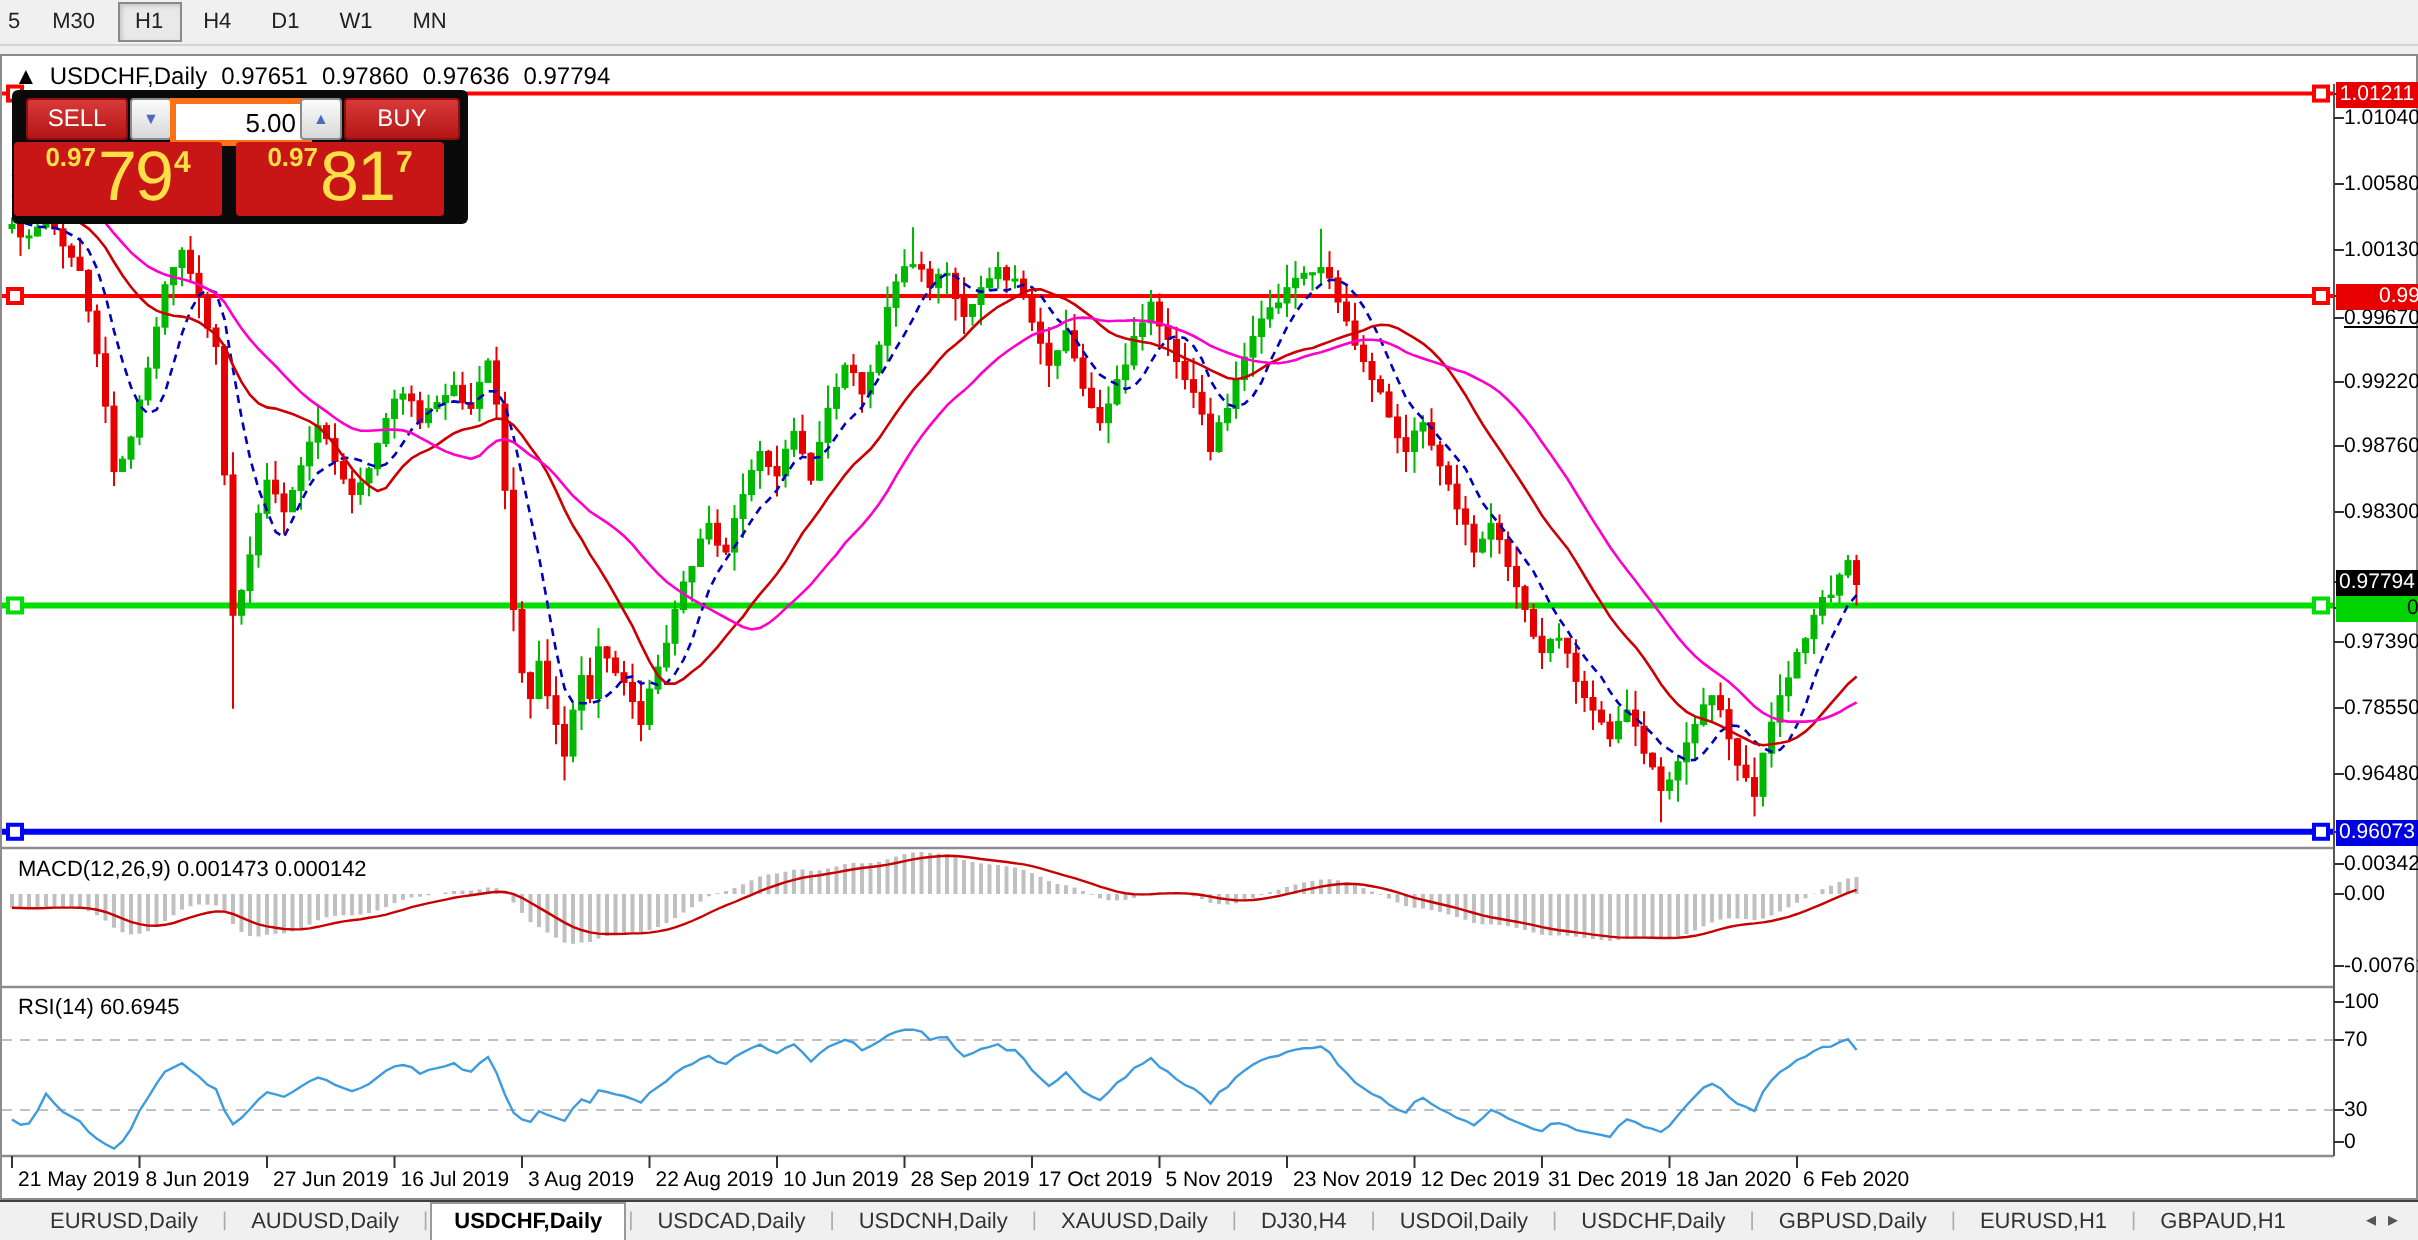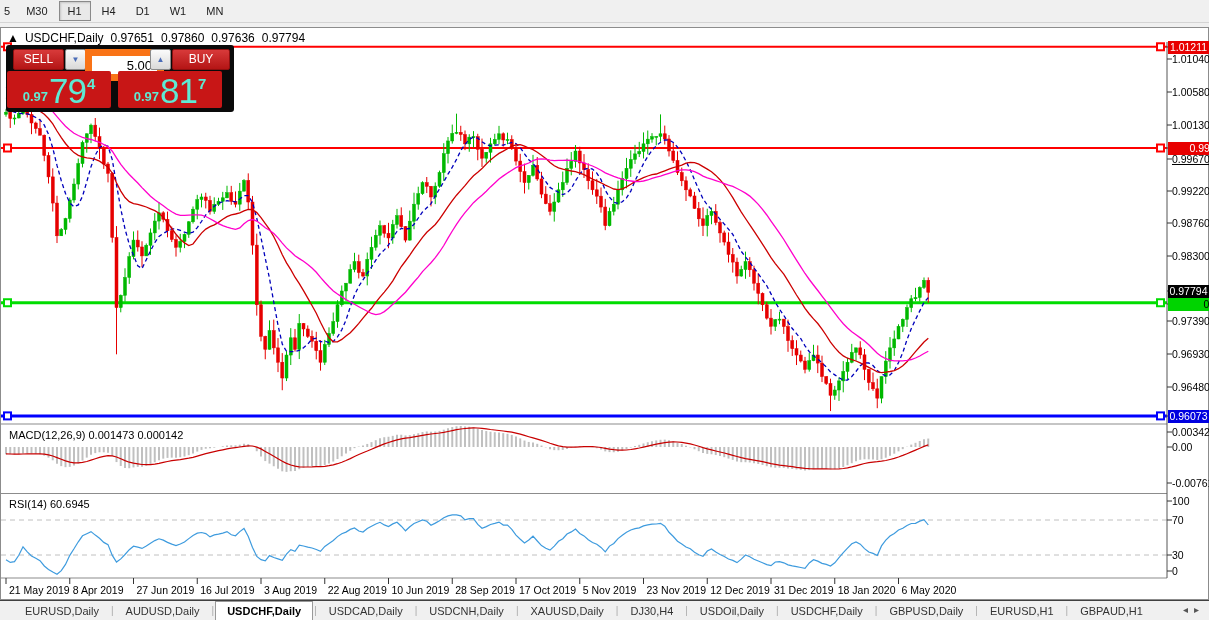--- a/index.html
+++ b/index.html
@@ -21,22 +21,22 @@
   .tag{position:absolute;left:1168px;width:41px;height:13px;line-height:13px;font-size:10.5px;text-align:center;z-index:4;}
   
   #tpanel{position:absolute;left:5px;top:17px;width:228px;height:67px;background:#0a0a0a;border-radius:3px;z-index:7;}
   .tprow{position:absolute;left:0;top:4px;width:100%;height:20px;}
   .tpbtn{position:absolute;height:19px;line-height:19px;text-align:center;color:#fff;font-size:12px;background:linear-gradient(#d83a3a,#b41515);border:1px solid #8f0f0f;border-radius:2px;cursor:pointer;}
   #sellbtn{left:7px;width:49px;top:0;}
   #buybtn{left:166px;width:56px;top:0;}
   .spinbtn{position:absolute;top:0;width:19px;height:19px;background:linear-gradient(#fbfbfb,#d9d9d9);border:1px solid #8a8a8a;border-radius:2px;color:#4b6cb7;font-size:8px;line-height:19px;text-align:center;cursor:pointer;}
   #spindown{left:59px;}
   #spinup{left:144px;}
-  #volfield{position:absolute;left:79px;top:0;width:58px;height:17px;border:7px solid #f97316;background:#fff;font-size:13px;text-align:right;padding:1px 5px 0 2px;font-family:"Liberation Sans",sans-serif;}
-  .pricebox{position:absolute;top:26px;width:104px;height:37px;background:#c81616;border-radius:2px;color:#5eead4;display:flex;align-items:flex-end;justify-content:center;}
+  #volfield{position:absolute;left:79px;top:0;width:58px;height:17px;border:3px solid #f97316;background:#fff;font-size:13px;text-align:right;padding:1px 5px 0 2px;font-family:"Liberation Sans",sans-serif;}
+  .pricebox{position:absolute;top:26px;width:104px;height:37px;background:#c81616;border-radius:2px;color:#fde047;display:flex;justify-content:center;}
   #sellbox{left:1px;}
   #buybox{left:112px;}
   .pb-small{font-size:13px;font-weight:bold;margin:0 1px 4px 0;}
   .pb-big{font-size:35px;line-height:35px;font-weight:400;letter-spacing:-1px;}
   .pb-sup{font-size:15px;font-weight:bold;margin:2px 0 16px 1px;}
   
   #tabbar{position:absolute;left:0;top:600px;width:1209px;height:20px;background:#f0f0f0;border-top:1px solid #404040;display:flex;align-items:center;padding-left:14px;box-sizing:border-box;}
   .tab{height:18px;line-height:18px;padding:0 11px;font-size:11px;color:#333;cursor:pointer;white-space:nowrap;}
   .tab.active{background:#fff;border:1px solid #999;border-bottom:1px solid #fff;font-weight:bold;color:#000;}
   .tabsep{color:#aaa;font-size:10px;margin:0 1px;}
@@ -814,45 +814,45 @@
         <div class="lab" style="left: 1171px; top: 58px; font-size: 10.5px;">1.00580</div>
         <div class="lab" style="left: 1171px; top: 91px; font-size: 10.5px;">1.00130</div>
         <div class="tag" style="left: 1167px; top: 114px; background: rgb(232, 0, 0); color: rgb(255, 255, 255); padding-left: 20px;">0.99802</div>
         <div class="lab" style="left: 1171px; top: 125px; font-size: 10.5px; text-decoration: underline;">0.99670</div>
         <div class="lab" style="left: 1171px; top: 157px; font-size: 10.5px;">0.99220</div>
         <div class="lab" style="left: 1171px; top: 189px; font-size: 10.5px;">0.98760</div>
         <div class="lab" style="left: 1171px; top: 222px; font-size: 10.5px;">0.98300</div>
         <div class="tag" style="left: 1167px; top: 257px; background: rgb(0, 0, 0); color: rgb(255, 255, 255);">0.97794</div>
         <div class="tag" style="left: 1167px; top: 270px; background: rgb(0, 212, 0); color: rgb(0, 0, 0); padding-left: 34px;">0.97648</div>
         <div class="lab" style="left: 1171px; top: 287px; font-size: 10.5px;">0.97390</div>
-        <div class="lab" style="left: 1171px; top: 320px; font-size: 10.5px;">0.96930</div>
+        <div class="lab" style="left: 1171px; top: 320px; font-size: 10.5px;">0.78550</div>
         <div class="lab" style="left: 1171px; top: 353px; font-size: 10.5px;">0.96480</div>
         <div class="tag" style="left: 1167px; top: 382px; background: rgb(0, 0, 224); color: rgb(255, 255, 255);">0.96073</div>
         <div class="lab" style="left: 1171px; top: 398px; font-size: 10.5px;">0.003428</div>
         <div class="lab" style="left: 1171px; top: 413px; font-size: 10.5px;">0.00</div>
         <div class="lab" style="left: 1171px; top: 449px; font-size: 10.5px;">-0.007615</div>
         <div class="lab" style="left: 1171px; top: 467px; font-size: 10.5px;">100</div>
         <div class="lab" style="left: 1171px; top: 486px; font-size: 10.5px;">70</div>
         <div class="lab" style="left: 1171px; top: 521px; font-size: 10.5px;">30</div>
         <div class="lab" style="left: 1171px; top: 537px; font-size: 10.5px;">0</div>
         <div class="lab" style="left: 8px; top: 556px; font-size: 10.5px;">21 May 2019</div>
-        <div class="lab" style="left: 71.75px; top: 556px; font-size: 10.5px;">8 Apr 2019</div>
+        <div class="lab" style="left: 71.75px; top: 556px; font-size: 10.5px;">8 Jun 2019</div>
         <div class="lab" style="left: 135.5px; top: 556px; font-size: 10.5px;">27 Jun 2019</div>
         <div class="lab" style="left: 199.25px; top: 556px; font-size: 10.5px;">16 Jul 2019</div>
         <div class="lab" style="left: 263px; top: 556px; font-size: 10.5px;">3 Aug 2019</div>
         <div class="lab" style="left: 326.75px; top: 556px; font-size: 10.5px;">22 Aug 2019</div>
         <div class="lab" style="left: 390.5px; top: 556px; font-size: 10.5px;">10 Jun 2019</div>
         <div class="lab" style="left: 454.25px; top: 556px; font-size: 10.5px;">28 Sep 2019</div>
         <div class="lab" style="left: 518px; top: 556px; font-size: 10.5px;">17 Oct 2019</div>
         <div class="lab" style="left: 581.75px; top: 556px; font-size: 10.5px;">5 Nov 2019</div>
         <div class="lab" style="left: 645.5px; top: 556px; font-size: 10.5px;">23 Nov 2019</div>
         <div class="lab" style="left: 709.25px; top: 556px; font-size: 10.5px;">12 Dec 2019</div>
         <div class="lab" style="left: 773px; top: 556px; font-size: 10.5px;">31 Dec 2019</div>
         <div class="lab" style="left: 836.75px; top: 556px; font-size: 10.5px;">18 Jan 2020</div>
-        <div class="lab" style="left: 900.5px; top: 556px; font-size: 10.5px;">6 May 2020</div>
+        <div class="lab" style="left: 900.5px; top: 556px; font-size: 10.5px;">6 Feb 2020</div>
       </div>
 
     <div id="tpanel">
       <div class="tprow">
         <div class="tpbtn" id="sellbtn">SELL</div>
         <div class="spinbtn" id="spindown">▼</div>
         <input id="volfield" value="5.00" style="">
         <div class="spinbtn" id="spinup">▲</div>
         <div class="tpbtn" id="buybtn">BUY</div>
       </div>

